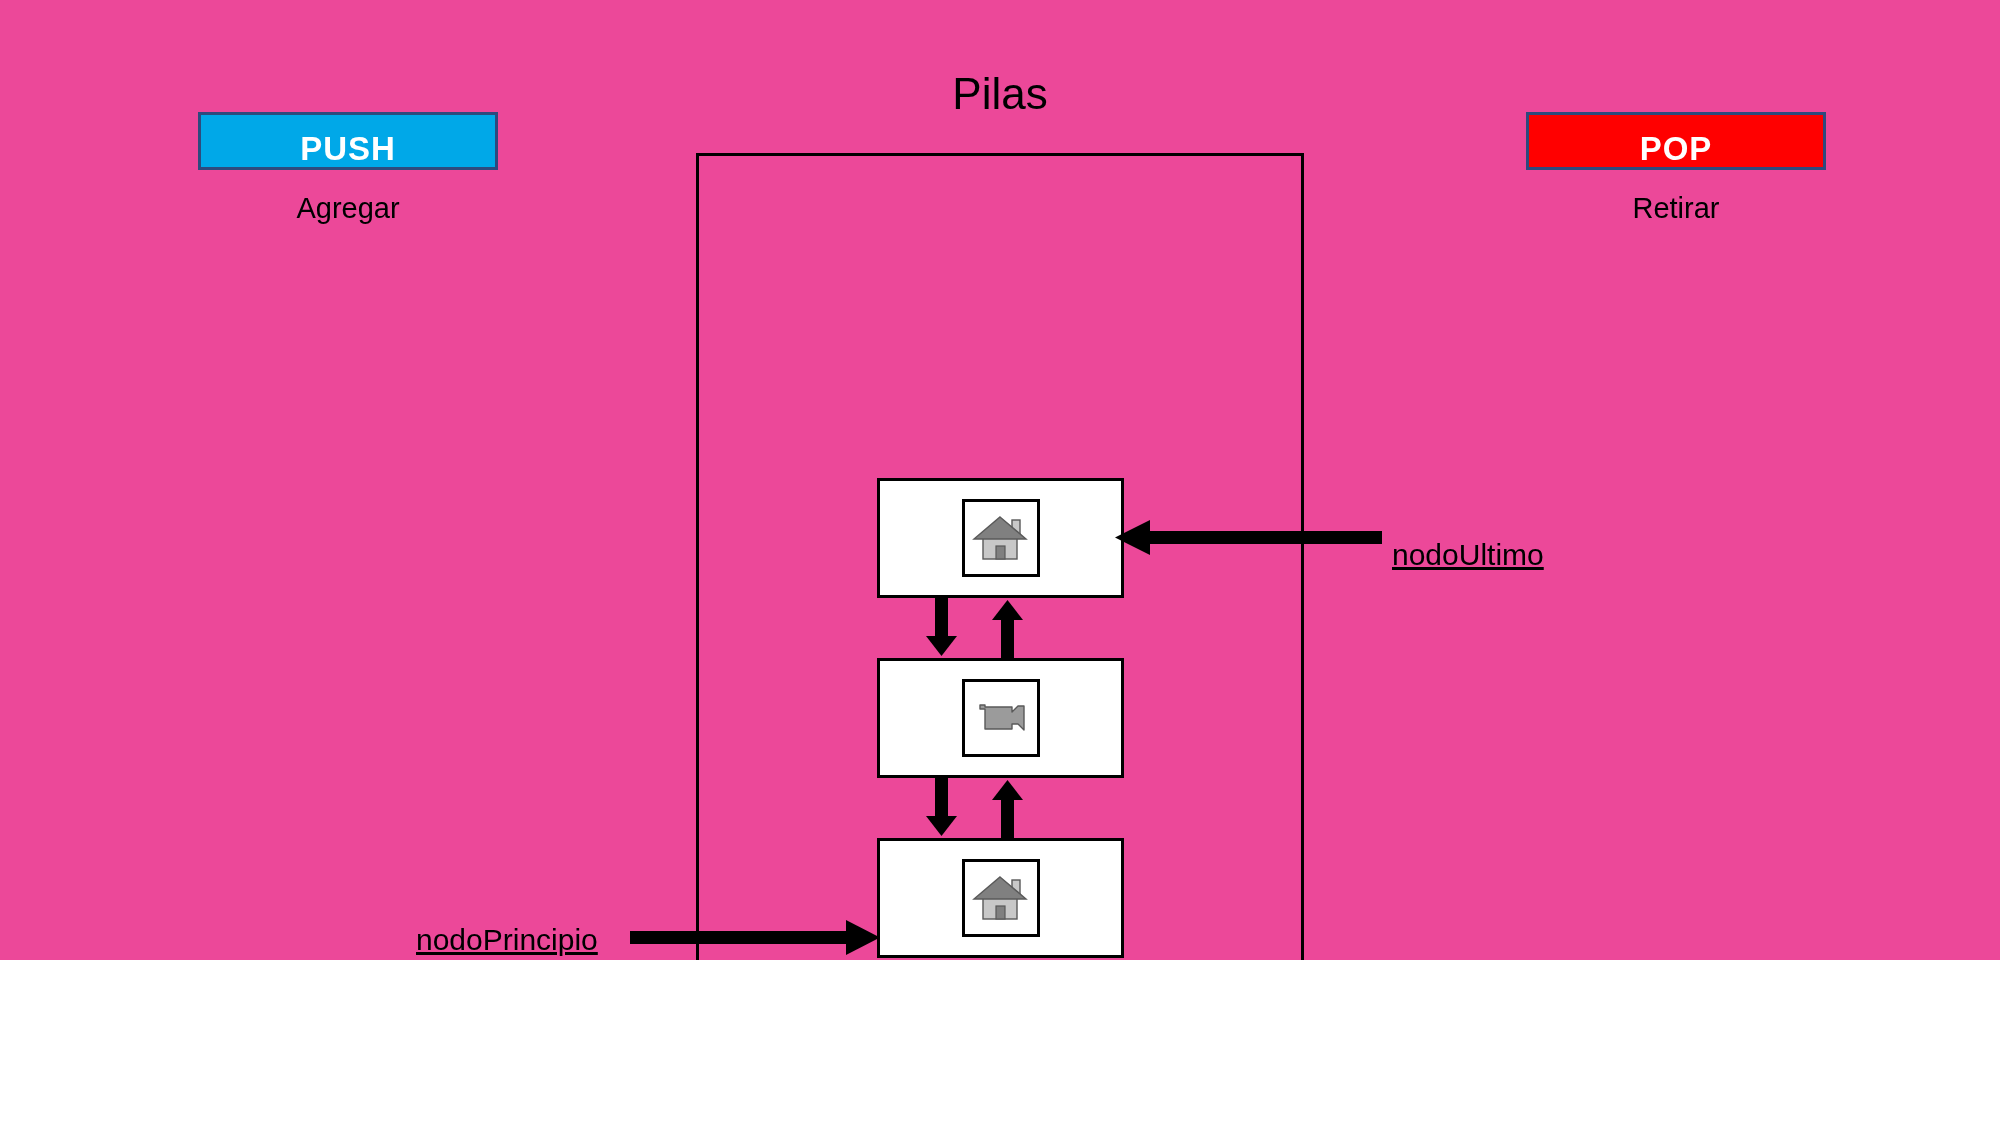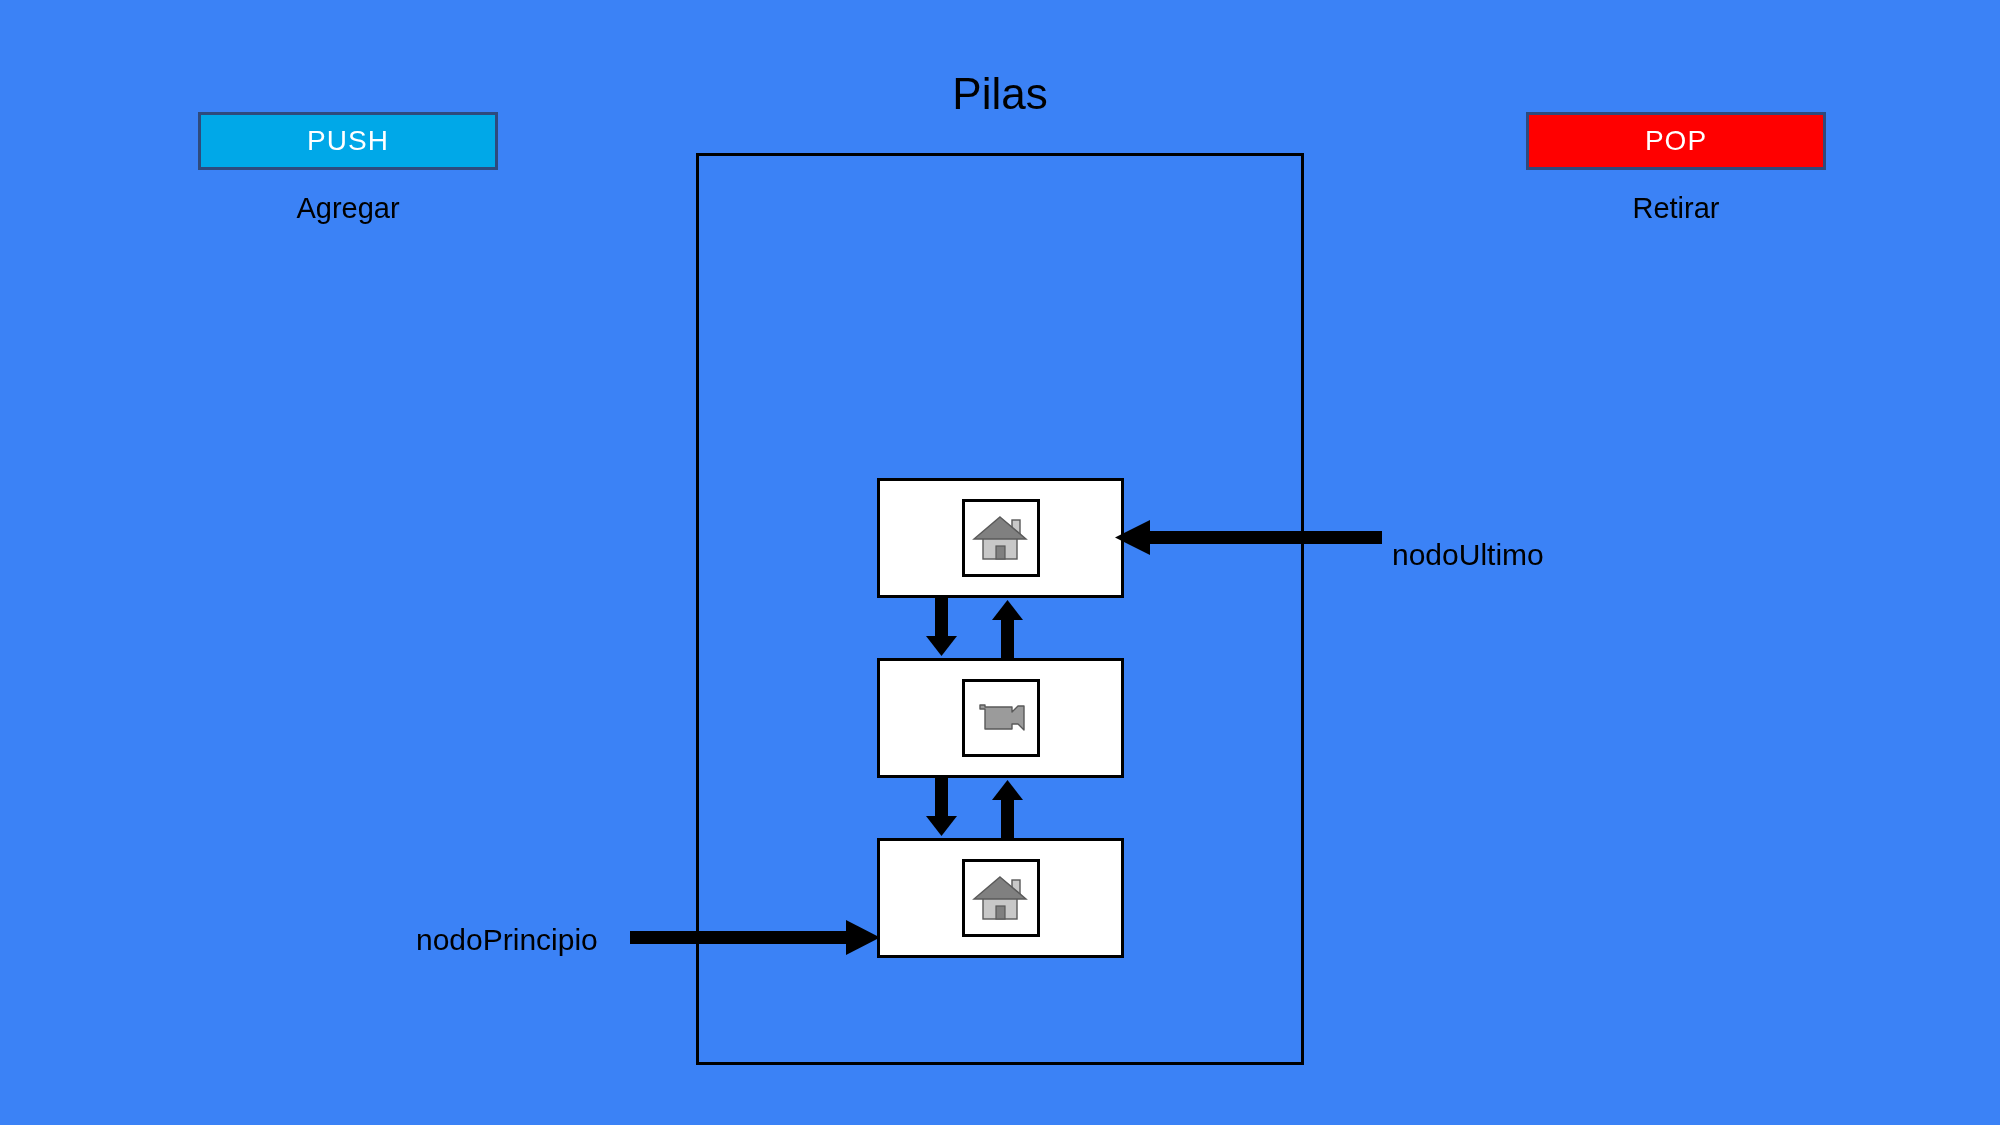--- a/index.html
+++ b/index.html
@@ -7,43 +7,43 @@
     padding: 0;
     background: #ffffff;
   }
   body {
     font-family: "Liberation Sans", sans-serif;
     color: #000000;
   }
   #stage {
     position: relative;
     width: 2000px;
-    height: 1125px;
-    background: #3b82f6;
+    height: 960px;
+    background: #ec4899;
     overflow: hidden;
   }
 
   
   .op-block {
     position: absolute;
     width: 300px;
     text-align: center;
   }
   .op-btn {
     display: block;
     width: 100%;
     box-sizing: border-box;
     border: 3px solid #2e4a7d;
     color: #ffffff;
-    font-size: 28px;
-    font-weight: normal;
+    font-size: 33px;
+    font-weight: bold;
     letter-spacing: 1px;
     line-height: 52px;
     height: 58px;
-    padding: 0;
+    padding: 8px;
   }
   .op-caption {
     display: block;
     margin-top: 21px;
     font-size: 29px;
     color: #000000;
     line-height: 34px;
   }
 
   #push-block { left: 198px; top: 112px; }
@@ -122,20 +122,21 @@
 
   #arrow-ultimo   { left: 1112px; top: 518px; }
   #arrow-principio{ left: 630px;  top: 918px; }
 
   .pointer-label {
     position: absolute;
     font-size: 30px;
     line-height: 36px;
     color: #000000;
     white-space: nowrap;
+    text-decoration: underline;
   }
   #label-ultimo    { left: 1392px; top: 537px; }
   #label-principio { left: 408px;  top: 922px; margin-left: 8px; }
 </style>
 </head>
 <body>
 
 <div id="stage">
 
   <div id="diagram-title">Pilas</div>

